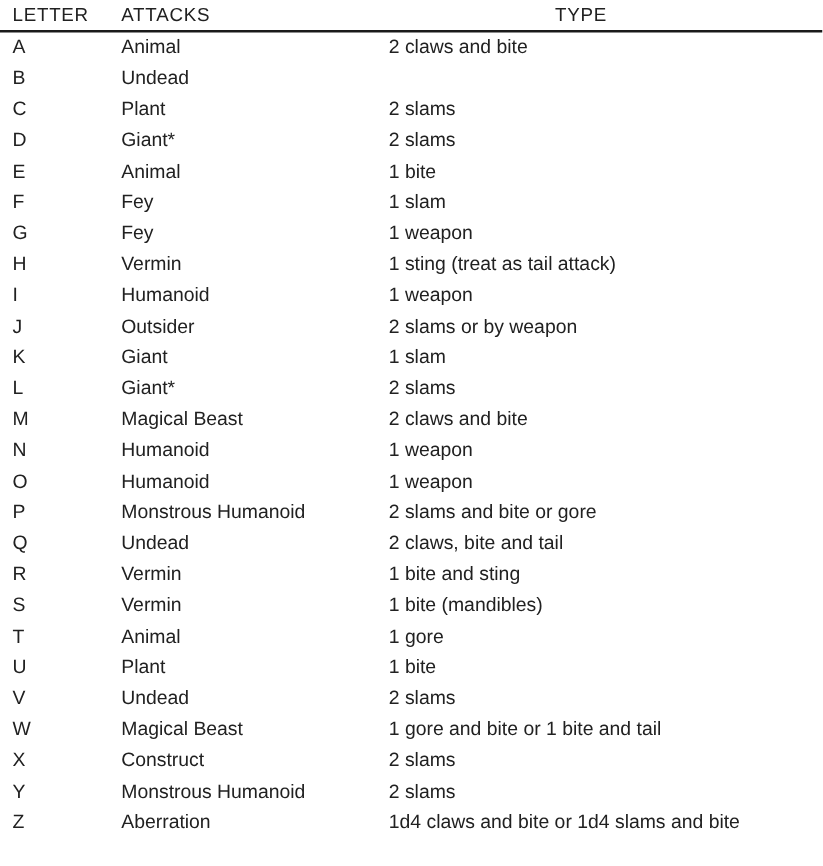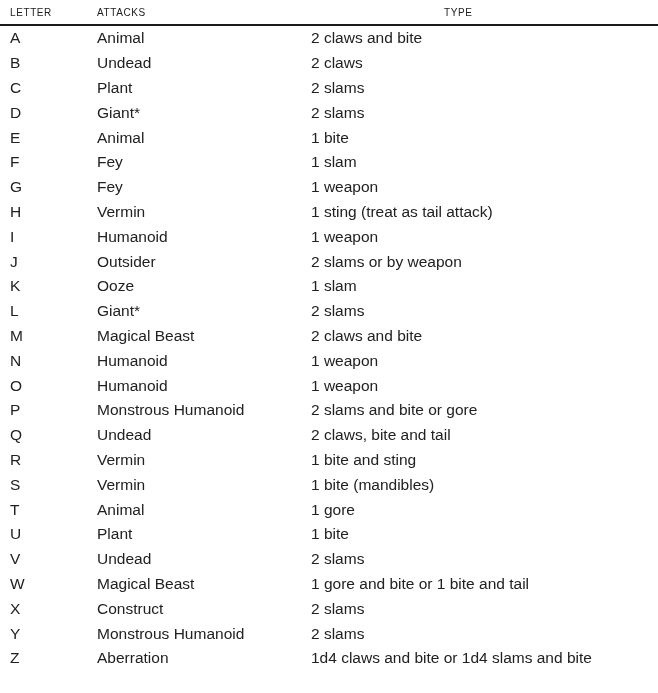--- a/index.html
+++ b/index.html
@@ -18,21 +18,21 @@
   }
   .table {
     width: 658px;
   }
   .header-row {
     display: flex;
     align-items: center;
     height: 26px;
     padding-left: 10px;
     border-bottom: 2px solid var(--rule-color);
-    font-size: 10px;
+    font-size: 15px;
     letter-spacing: 0.6px;
   }
   .row {
     display: flex;
     align-items: center;
     height: 24.8px;
     padding-left: 10px;
     font-size: 15.5px;
   }
   .col { white-space: nowrap; overflow: visible; }
@@ -52,21 +52,20 @@
   <div>
   <div class="row">
     <div class="col letter">A</div>
     <div class="col type">Animal</div>
     <div class="col attacks">2 claws and bite</div>
   </div>
 
   <div class="row">
     <div class="col letter">B</div>
     <div class="col type">Undead</div>
-    <div class="col attacks">2 claws</div>
   </div>
 
   <div class="row">
     <div class="col letter">C</div>
     <div class="col type">Plant</div>
     <div class="col attacks">2 slams</div>
   </div>
 
   <div class="row">
     <div class="col letter">D</div>
@@ -105,21 +104,21 @@
   </div>
 
   <div class="row">
     <div class="col letter">J</div>
     <div class="col type">Outsider</div>
     <div class="col attacks">2 slams or by weapon</div>
   </div>
 
   <div class="row">
     <div class="col letter">K</div>
-    <div class="col type">Ooze</div>
+    <div class="col type">Giant</div>
     <div class="col attacks">1 slam</div>
   </div>
 
   <div class="row">
     <div class="col letter">L</div>
     <div class="col type">Giant*</div>
     <div class="col attacks">2 slams</div>
   </div>
 
   <div class="row">

